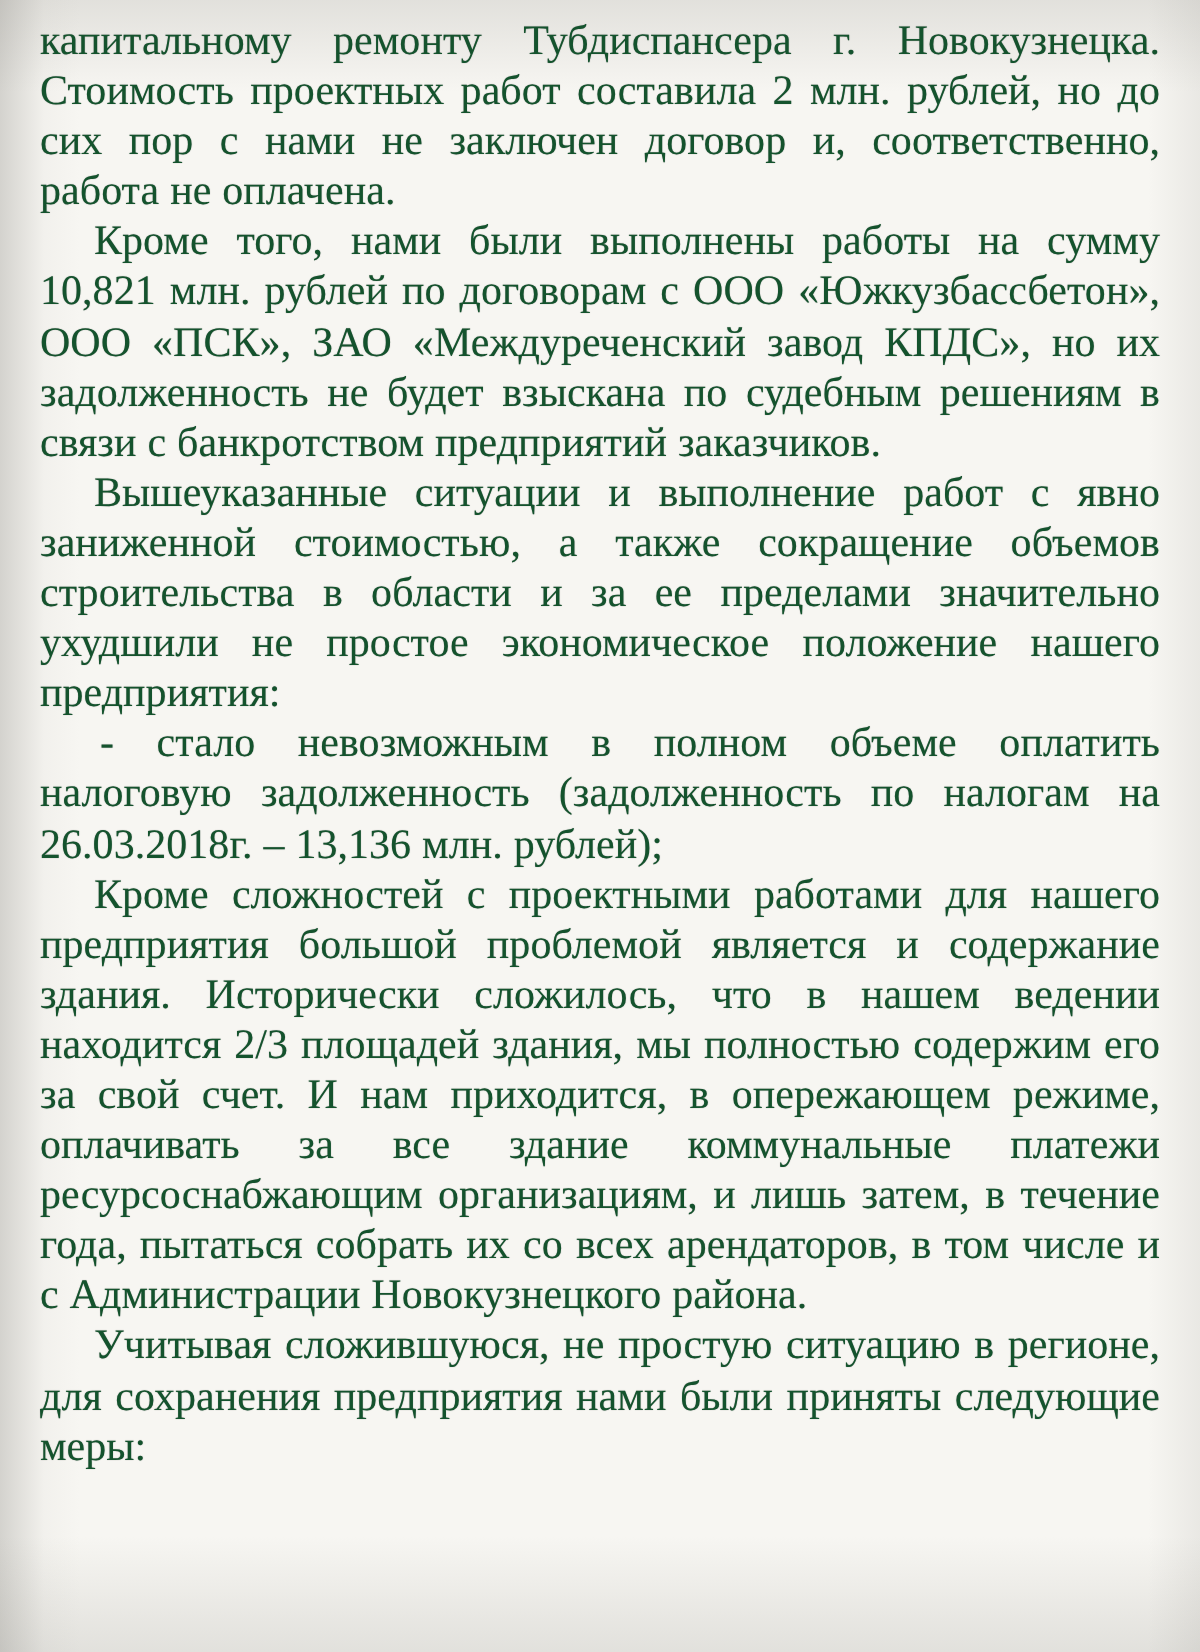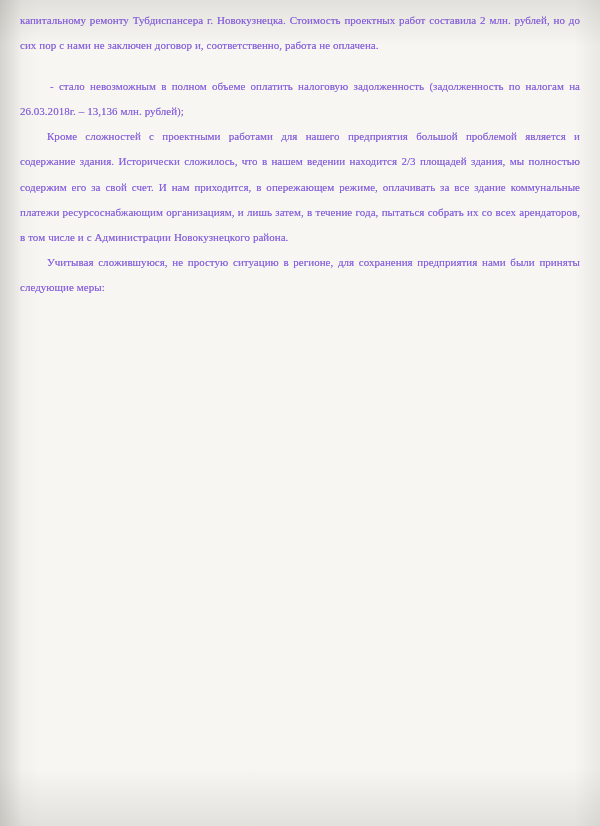--- a/index.html
+++ b/index.html
@@ -45,49 +45,51 @@
     left: 20px;
     top: 8px;
     width: 560px;
   }
 
   p.para {
     margin: 0;
     padding: 0;
     text-align: justify;
     text-justify: inter-word;
-    font-size: 11px;
+    font-size: 21px;
     line-height: 25.1px;
-    color: #8b5cf6;
+    color: #14532d;
     text-indent: 27px;
     letter-spacing: 0.02px;
     word-spacing: 0.2px;
   }
   p.para.noindent { text-indent: 0; }
-  p.para.dash { text-indent: 30px; margin-top: 16px; }
+  p.para.dash { text-indent: 30px; }
   p.para.last-line-left { text-align-last: left; }
 
   
   #text-column { text-shadow: 0 0 0.55px rgba(30,30,34,0.42); }
 </style>
 </head>
 <body>
 
 <div id="page">
 
   <div id="paper-gradient-top"></div>
   <div id="paper-gradient-left"></div>
   <div id="paper-gradient-right"></div>
   <div id="paper-gradient-bottom"></div>
 
   <div id="text-column">
 
     <p class="para noindent last-line-left">капитальному ремонту  Тубдиспансера г. Новокузнецка. Стоимость проектных работ составила 2 млн. рублей, но до сих пор с нами не заключен договор и, соответственно, работа не оплачена.</p>
 
+    <p class="para last-line-left">Кроме того, нами были выполнены работы  на сумму 10,821 млн. рублей по договорам с ООО «Южкузбассбетон», ООО «ПСК», ЗАО «Междуреченский завод КПДС», но их задолженность не будет взыскана по судебным решениям в связи с банкротством предприятий заказчиков.</p>
 
+    <p class="para last-line-left">Вышеуказанные ситуации и выполнение работ с явно заниженной стоимостью, а также сокращение объемов строительства в области и за ее пределами значительно ухудшили не простое  экономическое положение нашего предприятия:</p>
 
     <p class="para dash last-line-left">- стало невозможным в полном объеме оплатить налоговую задолженность (задолженность по налогам на 26.03.2018г. – 13,136 млн. рублей);</p>
 
 
 
     <p class="para last-line-left">Кроме сложностей с проектными работами для нашего предприятия большой проблемой является и содержание здания. Исторически сложилось, что в нашем ведении находится 2/3 площадей здания, мы полностью содержим его за свой счет. И нам приходится, в опережающем режиме, оплачивать за все здание коммунальные платежи ресурсоснабжающим организациям, и лишь затем, в течение года, пытаться собрать их со всех арендаторов, в том числе и с Администрации Новокузнецкого района.</p>
 
 
 
     <p class="para last-line-left">Учитывая сложившуюся, не простую ситуацию в регионе, для сохранения предприятия нами были приняты следующие меры:</p>

